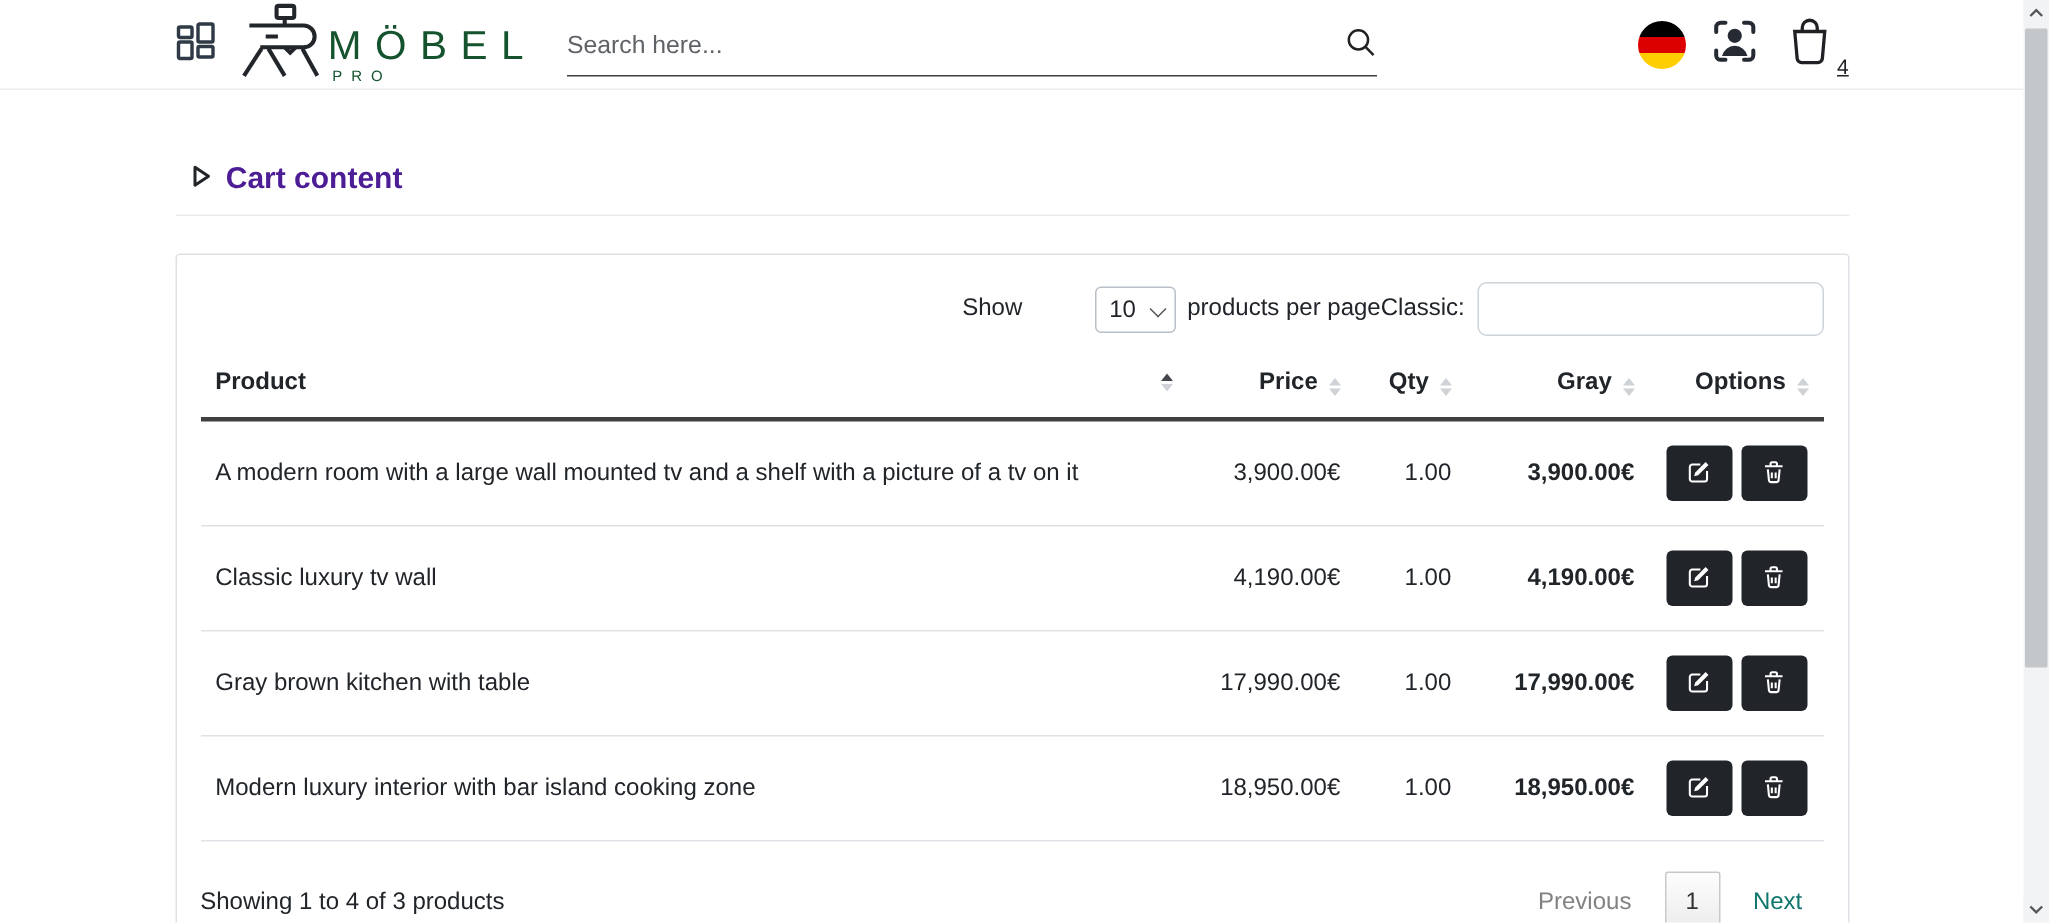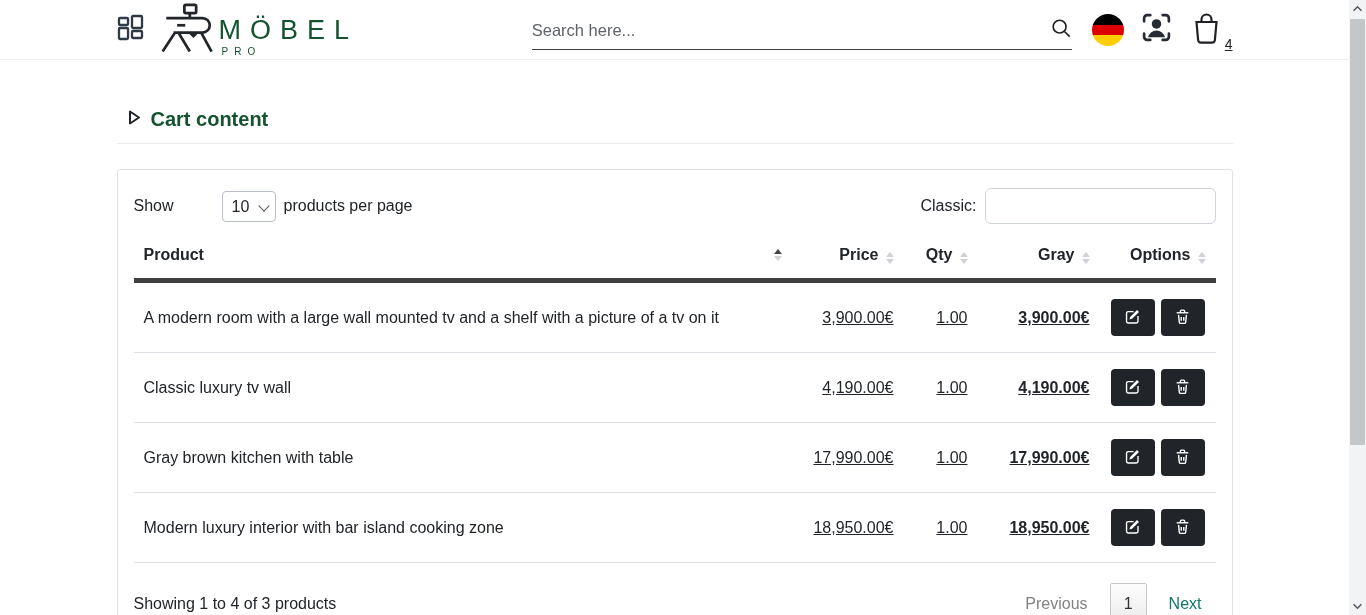--- a/index.html
+++ b/index.html
@@ -11,56 +11,56 @@
   
   .topbar { height:60px; border-bottom:1px solid #ebedef; background:#fff; }
   .container { width:1116px; margin:0 auto; }
   .topbar-inner { display:flex; align-items:center; height:100%; }
   .menu-btn { background:none; border:none; cursor:pointer; padding:0; margin-right:14px; display:flex; align-items:center; }
   .brand { display:flex; align-items:flex-end; text-decoration:none; color:#14532d; }
   .brand-chair { margin-right:2px; }
   .brand-text { display:flex; flex-direction:column; line-height:1; }
   .brand-name { font-size:27px; font-weight:500; letter-spacing:9px; }
   .brand-sub { font-size:10px; font-weight:500; letter-spacing:6px; margin-top:3px; padding-left:3px; }
-  .search-wrap { flex:1; display:flex; justify-content:flex-end; padding:0 20px; }
+  .search-wrap { flex:1; display:flex; justify-content:flex-start; padding:0 20px; }
   .global-search { width:540px; display:flex; align-items:center; border-bottom:1.5px solid #3c4043; padding-bottom:6px; margin-top:8px; }
   .global-search input { flex:1; border:none; outline:none; font-size:16.5px; color:#202124; font-family:inherit; background:transparent; }
   .global-search input::placeholder { color:#5f6368; }
   .top-icons { display:flex; align-items:center; gap:16px; }
   .flag-icon { width:32px; height:32px; border-radius:50%;
     background:linear-gradient(to bottom, #000 0% 33.3%, #dd0000 33.3% 66.6%, #ffce00 66.6% 100%); }
   .bag-wrap { display:flex; align-items:flex-end; }
   .cart-count { font-size:14px; color:#202124; text-decoration:underline; margin-left:1px; margin-bottom:-2px; }
 
   
   .page-head { display:flex; align-items:center; gap:9px; padding-top:48px; padding-left:10px; }
-  .page-title { font-size:20px; font-weight:700; color:#14532d; }
+  .page-title { font-size:20px; font-weight:700; color:#4c1d95; }
   .title-rule { border:none; border-top:1px solid #e9ecef; margin-top:12px; }
 
   
   .card { border:1px solid #dee2e6; border-radius:3px; margin-top:25px; padding:18px 16px 0 16px; background:#fff; }
-  .controls { display:flex; justify-content:space-between; align-items:center; font-size:16px; }
+  .controls { display:flex; justify-content:flex-end; align-items:center; font-size:16px; }
   .controls-left { display:flex; align-items:center; gap:8px; }
   .select-wrap { position:relative;padding-left:40px; }
   .page-size { appearance:none; -webkit-appearance:none; width:54px; height:31px; border:1px solid #b9bfc6; border-radius:4px;
     padding:0 18px 0 9px; font-size:16px; color:#212529; background:#fff; font-family:inherit; cursor:pointer; }
   .select-wrap::after { content:""; position:absolute; right:8px; top:11px; width:7px; height:7px;
     border-left:1.7px solid #555; border-bottom:1.7px solid #555; transform:rotate(-45deg); pointer-events:none; }
   .controls-right { display:flex; align-items:center; gap:8px; }
   .table-search { width:231px; height:36px; border:1px solid #ced4da; border-radius:6px; padding:0 10px; font-size:16px; font-family:inherit; outline:none; }
 
   
   table { width:100%; border-collapse:collapse; margin-top:8px; font-size:16px; }
   th, td { padding:16px 10px; }
-  thead th { font-weight:700; border-bottom:5px solid #404040; padding-top:14px; padding-bottom:14px; }
+  thead th { font-weight:700; border-bottom:3px solid #404040; padding-top:14px; padding-bottom:14px; }
   .th-inner { display:flex; align-items:center; }
   .th-product .th-inner { justify-content:space-between; }
   .th-right .th-inner { justify-content:flex-end; gap:7px;align-items:flex-end; }
   tbody td { border-bottom:1px solid #dee2e6; }
-  .col-price, .col-qty, .col-total { text-align:right; white-space:nowrap;text-decoration:underline; }
+  .col-price, .col-qty, .col-total { text-align:right; white-space:nowrap; }
   .col-total { font-weight:700; }
   .col-options { width:116px; }
   .w-price { width:112px; } .w-qty { width:74px; } .w-total { width:122px; }
   .sort { display:inline-flex; flex-direction:column; gap:2px; }
   .tri { width:0; height:0; border-left:4.5px solid transparent; border-right:4.5px solid transparent; }
   .tri-up { border-bottom:5.5px solid #cfd2d6; }
   .tri-down { border-top:5.5px solid #cfd2d6; }
   .sort-active .tri-up { border-bottom-color:#43474c; }
   .opt-btns { display:flex; gap:6px; justify-content:center; }
   .icon-btn { width:44px; height:37px; background:#212529; border:none; border-radius:4px; cursor:pointer;

